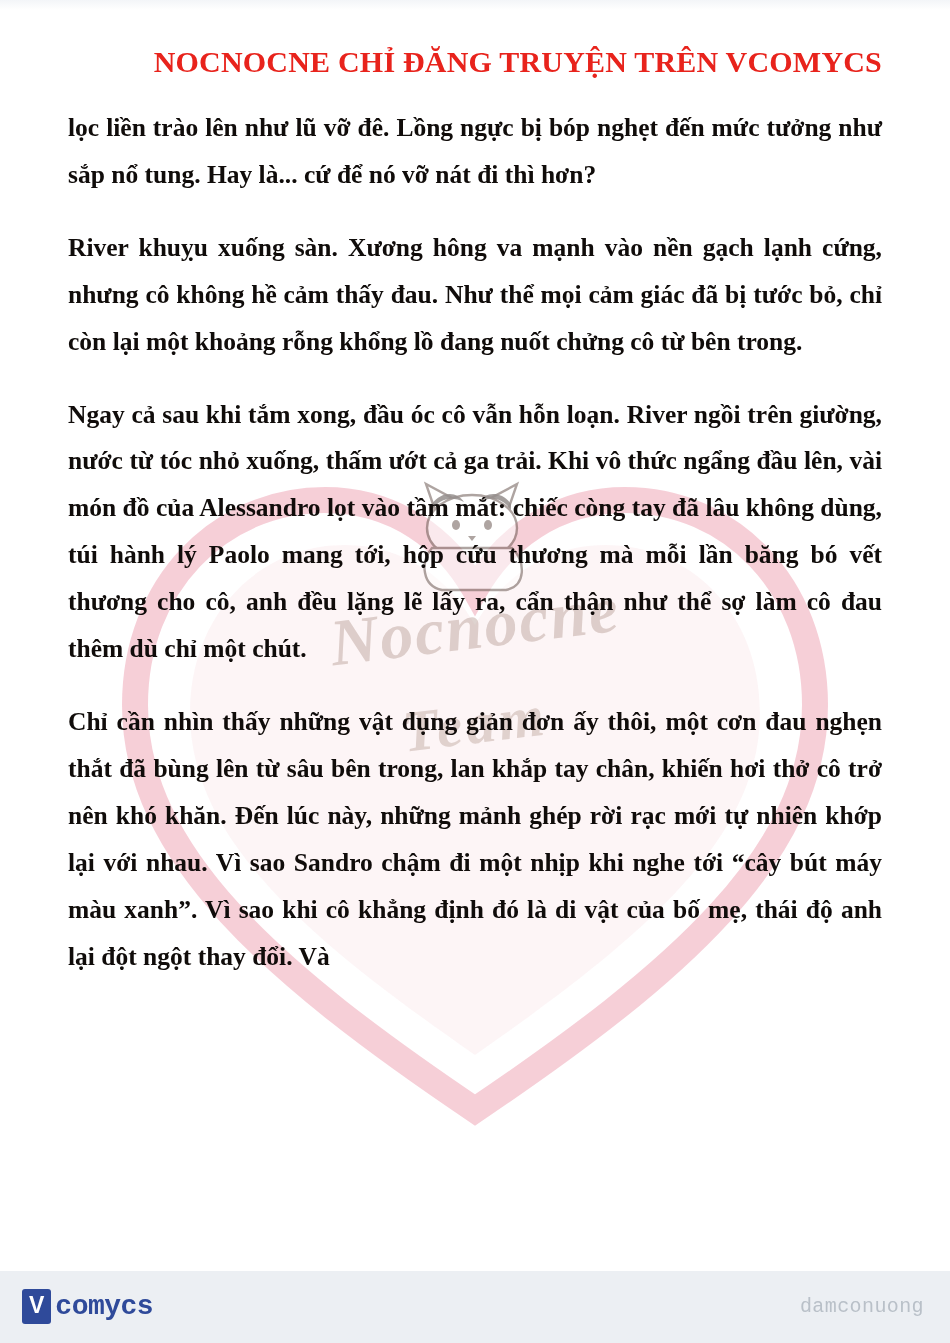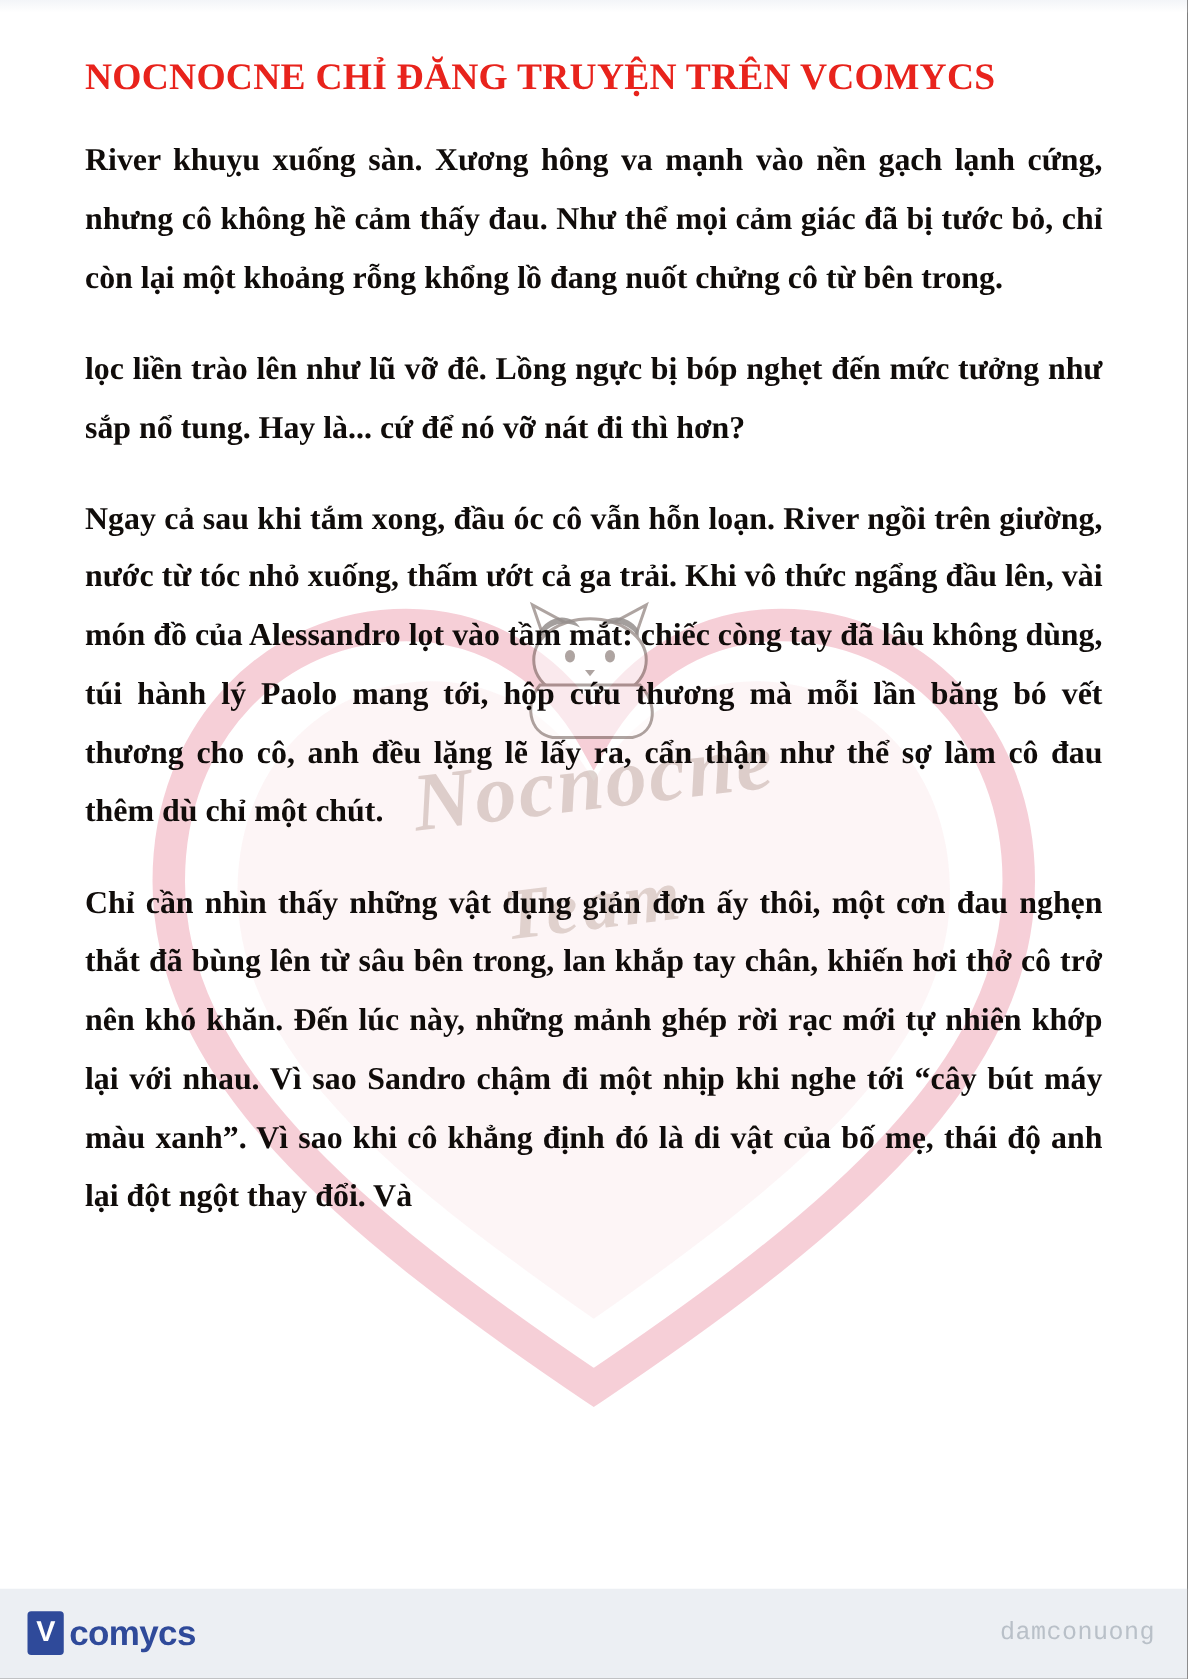--- a/index.html
+++ b/index.html
@@ -71,21 +71,21 @@
     transform: rotate(-7deg);
     white-space: nowrap;
   }
   
   .content {
     position: relative;
     z-index: 3;
     padding: 45px 68px 0 68px;
   }
   .banner {
-    text-align: left;
+    text-align: right;
     color: #e8231c;
     font-family: "Liberation Serif", serif;
     font-weight: bold;
     font-size: 30px;
     letter-spacing: 0.2px;
     margin: 0 0 26px 0;
     white-space: nowrap;
   }
   .para {
     font-family: "Liberation Serif", serif;
@@ -118,21 +118,21 @@
     background: #2f4a9a;
     color: #ffffff;
     font-family: "Liberation Sans", sans-serif;
     font-weight: bold;
     font-size: 23px;
     line-height: 1;
     padding: 5px 7px 7px 7px;
     border-radius: 3px;
   }
   .vc-word {
-    font-family: Liberation Sans, sans-serif;
+    font-family: Liberation Mono, monospace;
     font-weight: bold;
     font-size: 28px;
     color: #2f4a9a;
     letter-spacing: -0.5px;
   }
   .footer-right {
     position: absolute;
     right: 26px;
     top: 24px;
     font-family: Liberation Mono, monospace;
@@ -176,22 +176,22 @@
         <path d="M131 34 C 121 20, 105 22, 99 32 C 111 26, 123 28, 131 40 Z"></path>
       </g>
     </svg>
     <div class="wm-text">Nocnocne</div>
     <div class="wm-text2">Team</div>
   </div>
 
   <div class="content">
     <div class="banner">NOCNOCNE CHỈ ĐĂNG TRUYỆN TRÊN VCOMYCS</div>
 
+    <p class="para">lọc liền trào lên như lũ vỡ đê. Lồng ngực bị bóp nghẹt đến mức tưởng như sắp nổ tung. Hay là... cứ để nó vỡ nát đi thì hơn?</p>
     <p class="para">River khuỵu xuống sàn. Xương hông va mạnh vào nền gạch lạnh cứng, nhưng cô không hề cảm thấy đau. Như thể mọi cảm giác đã bị tước bỏ, chỉ còn lại một khoảng rỗng khổng lồ đang nuốt chửng cô từ bên trong.</p>
-    <p class="para">lọc liền trào lên như lũ vỡ đê. Lồng ngực bị bóp nghẹt đến mức tưởng như sắp nổ tung. Hay là... cứ để nó vỡ nát đi thì hơn?</p>
     <p class="para">Ngay cả sau khi tắm xong, đầu óc cô vẫn hỗn loạn. River ngồi trên giường, nước từ tóc nhỏ xuống, thấm ướt cả ga trải. Khi vô thức ngẩng đầu lên, vài món đồ của Alessandro lọt vào tầm mắt: chiếc còng tay đã lâu không dùng, túi hành lý Paolo mang tới, hộp cứu thương mà mỗi lần băng bó vết thương cho cô, anh đều lặng lẽ lấy ra, cẩn thận như thể sợ làm cô đau thêm dù chỉ một chút.</p>
     <p class="para">Chỉ cần nhìn thấy những vật dụng giản đơn ấy thôi, một cơn đau nghẹn thắt đã bùng lên từ sâu bên trong, lan khắp tay chân, khiến hơi thở cô trở nên khó khăn. Đến lúc này, những mảnh ghép rời rạc mới tự nhiên khớp lại với nhau. Vì sao Sandro chậm đi một nhịp khi nghe tới “cây bút máy màu xanh”. Vì sao khi cô khẳng định đó là di vật của bố mẹ, thái độ anh lại đột ngột thay đổi. Và</p>
   </div>
 
   <div class="footer">
     <div class="footer-left">
       <span class="vc-badge">V</span>
       <span class="vc-word">comycs</span>
     </div>
     <div class="footer-right">damconuong</div>

